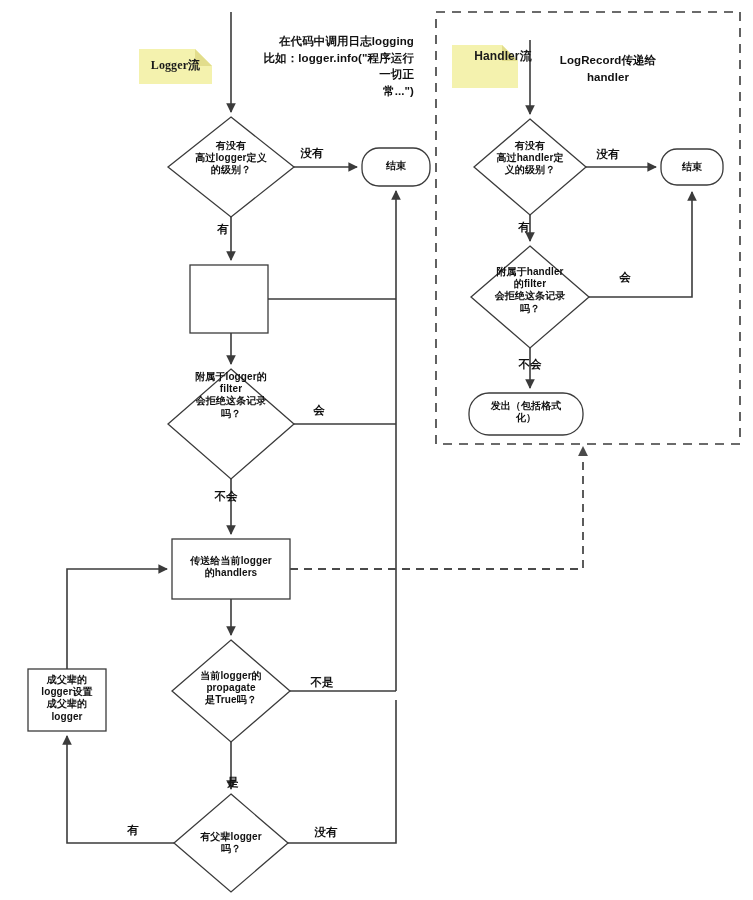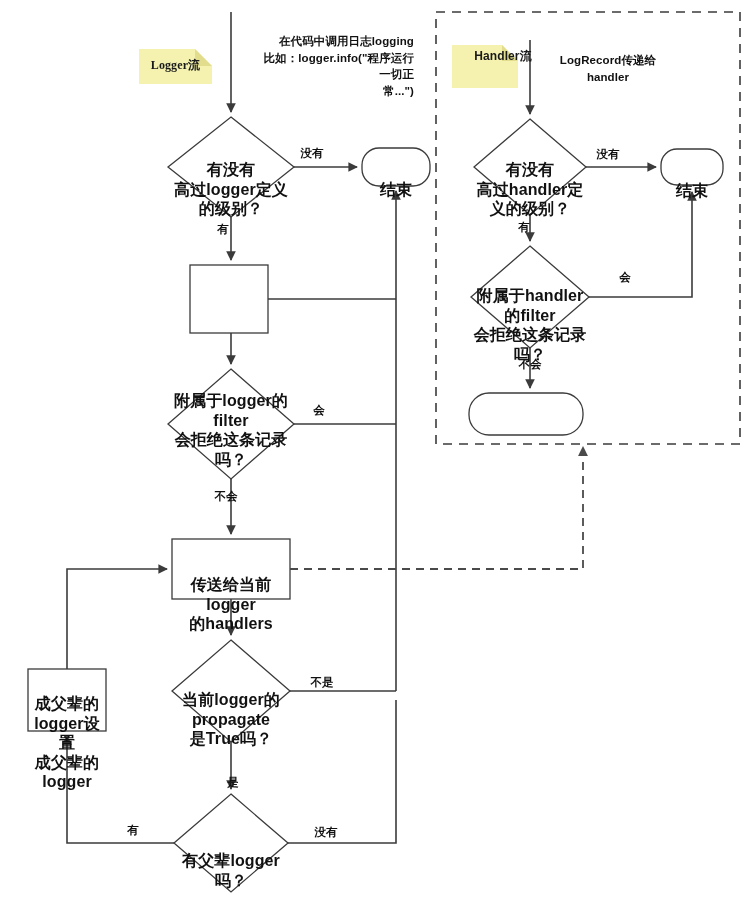--- a/index.html
+++ b/index.html
@@ -57,22 +57,21 @@
   .txt {
     position: absolute;
     text-align: center;
     color: #111111;
     font-weight: bold;
     line-height: 1.22;
     letter-spacing: 0.1px;
     -webkit-font-smoothing: antialiased;
   }
   .node-label {
-    font-size: 16px;
-    margin-top: 20px;
+    font-size: 10px;
   }
   .edge-label {
     font-size: 11.5px;
     font-weight: bold;
   }
   .caption {
     font-size: 11.5px;
     font-weight: bold;
     line-height: 1.45;
   }
@@ -214,20 +213,24 @@
 
   <div class="txt node-label" style="left:661px; top:161px; width:62px;">结束</div>
 
   <div class="txt node-label" style="left:465px; top:266px; width:130px;">
     <div>附属于handler</div>
     <div>的filter</div>
     <div>会拒绝这条记录</div>
     <div>吗？</div>
   </div>
 
+  <div class="txt node-label" style="left:469px; top:400px; width:114px;">
+    <div>发出（包括格式</div>
+    <div>化）</div>
+  </div>
 
   <div class="txt edge-label" style="left:288px; top:146px; width:48px;">没有</div>
   <div class="txt edge-label" style="left:212px; top:222px; width:22px;">有</div>
   <div class="txt edge-label" style="left:308px; top:403px; width:22px;">会</div>
   <div class="txt edge-label" style="left:210px; top:489px; width:32px;">不会</div>
   <div class="txt edge-label" style="left:306px; top:675px; width:32px;">不是</div>
   <div class="txt edge-label" style="left:222px; top:775px; width:22px;">是</div>
   <div class="txt edge-label" style="left:122px; top:823px; width:22px;">有</div>
   <div class="txt edge-label" style="left:308px; top:825px; width:36px;">没有</div>
   <div class="txt edge-label" style="left:590px; top:147px; width:36px;">没有</div>

